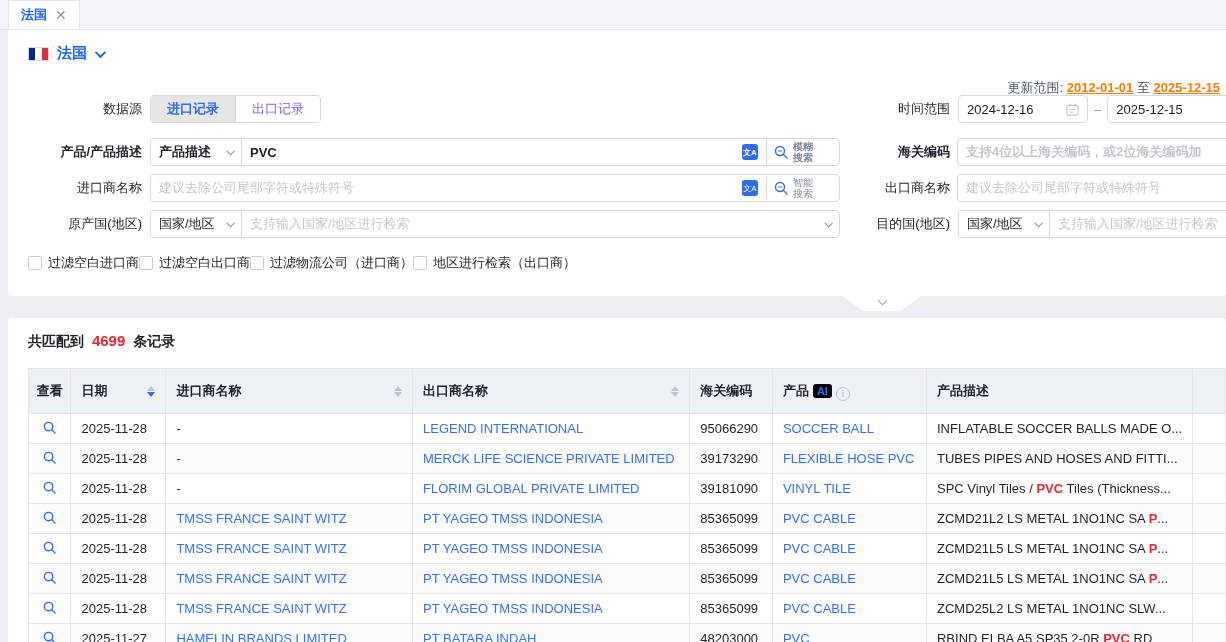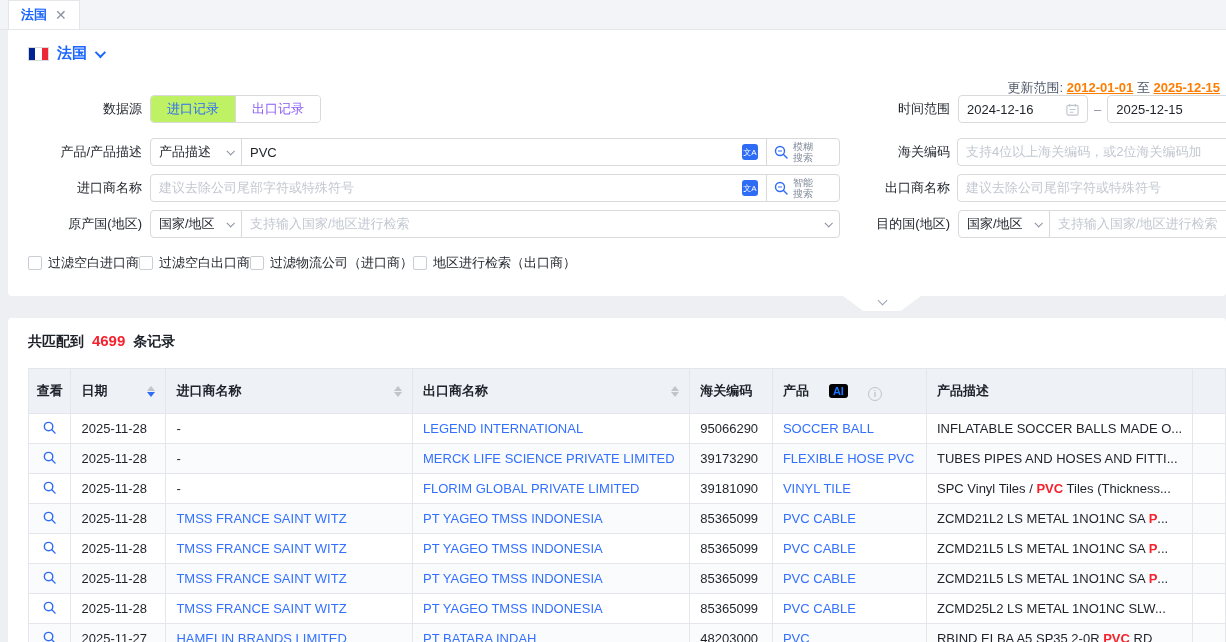--- a/index.html
+++ b/index.html
@@ -21,39 +21,39 @@
   .country-row { position:absolute; top:14px; left:20px; display:flex; align-items:center; gap:8px; }
   .flag { width:21px; height:14px; display:flex; border:1px solid #d9d9d9; }
   .flag i { flex:1; }
   .chev { width:8px; height:8px; border-right:2px solid #1a66ff; border-bottom:2px solid #1a66ff; transform:rotate(45deg) translateY(-2px); display:inline-block; }
   .country-name { color:#1a66ff; font-weight:bold; font-size:15px; }
   
   .update-range { position:absolute; top:49px; right:6px; font-size:13px; color:#4e5969; }
   .update-range b { color:#ff7d00;text-decoration:underline; }
   
   .frow { position:absolute; left:0; height:28px; width:100%; display:flex; align-items:center; }
-  .r1{top:65px;} .r2{top:108px;} .r3{top:144px;} .r4{top:180px;}
+  .r1{top:65px;} .r2{top:108px;font-weight:bold;} .r3{top:144px;} .r4{top:180px;}
   .flabel { width:134px; text-align:right; color:#1d2129; flex:none; }
   .lfield { margin-left:8px; width:690px; flex:none; display:flex; align-items:center; }
   .rlabel { margin-left:auto; width:110px; text-align:right; color:#1d2129; flex:none; }
   .rfield { margin-left:8px; width:300px; flex:none; display:flex; align-items:center; }
   .box { height:28px; border:1px solid #d9d9d9; background:#fff; display:flex; align-items:center; }
   .selectbox { width:92px; border-radius:4px 0 0 4px; padding:0 8px; justify-content:space-between; flex:none; }
   .selchev { width:6px; height:6px; border-right:1.5px solid #8a919f; border-bottom:1.5px solid #8a919f; transform:rotate(45deg) translateY(-1px); }
   .inputbox { flex:1; margin-left:-1px; padding:0 8px; gap:6px; }
   .inputbox .val { flex:1; color:#1d2129; }
   .ph { color:#c2c7d0; flex:1; white-space:nowrap; overflow:hidden; }
   .translate-ic { width:16px; height:16px; background:#2e6cf6; border-radius:3px; color:#fff; font-size:8px; display:flex; align-items:center; justify-content:center; flex:none; }
   .suffixbox { width:74px; margin-left:-1px; border-radius:0 4px 4px 0; padding:8px 6px; gap:4px; flex:none; }
   .suffixbox .stxt { font-size:10px; line-height:11px; color:#808a9a; }
   .mag { color:#2e6cf6; flex:none; }
   
   .toggle { display:flex; border:1px solid #d9d9d9; border-radius:4px; overflow:hidden; height:28px; }
   .topt { padding:0 16px; display:flex; align-items:center; background:#fff; color:#8b5cf6; cursor:pointer; }
-  .topt.sel { background:#bef264; color:#2e6cf6; }
+  .topt.sel { background:#e5e5e5; color:#2e6cf6;font-weight:bold; }
   .topt + .topt { border-left:1px solid #d9d9d9; }
   
   .datebox { width:130px; border-radius:4px; padding:0 8px; justify-content:space-between; flex:none; }
   .dash { margin:0 6px; color:#8a919f; }
   .cal { flex:none; }
   
   .cbrow { position:absolute; top:224px; left:20px; display:flex; align-items:center; }
   .cbitem { display:flex; align-items:center; gap:6px; cursor:pointer; }
   .cb { width:14px; height:14px; border:1px solid #c9cdd4; border-radius:2px; background:#fff; flex:none; }
   
@@ -69,21 +69,21 @@
   tbody tr:nth-child(even) td { background:#fafbfc; }
   td.c-view { text-align:center; padding:0; }
   .view-btn { color:#2e6cf6; cursor:pointer; display:inline-flex; }
   .lnk { color:#3370ff; cursor:pointer; }
   .hl { color:#f5222d; font-weight:bold; }
   .sorter { float:right; display:inline-flex; flex-direction:column; gap:1px; margin-top:4px; }
   .car { width:0; height:0; border-left:4px solid transparent; border-right:4px solid transparent; }
   .car.up { border-bottom:5px solid #c0c4cc; }
   .car.dn { border-top:5px solid #c0c4cc; }
   .car.active-dn { border-top-color:#2e6cf6; }
-  .ai-badge { background:#000000; color:#1677ff; font-size:11px; font-weight:bold; border-radius:3px; padding:1px 4px; margin:0 20px; }
+  .ai-badge { background:#000000; color:#1677ff; font-size:11px; font-weight:bold; border-radius:3px; padding:1px 4px; margin:0 4px; }
   .info-ic { display:inline-block; width:14px; height:14px; border:1px solid #c0c4cc; border-radius:50%; color:#c0c4cc; font-size:9px; line-height:12px; text-align:center; font-style:normal; vertical-align:-2px; }
 </style>
 </head>
 <body>
 
 <div class="tabbar">
   <div class="tab">
     <span class="tab-title">法国</span>
     <span class="tab-close">✕</span>
   </div>

